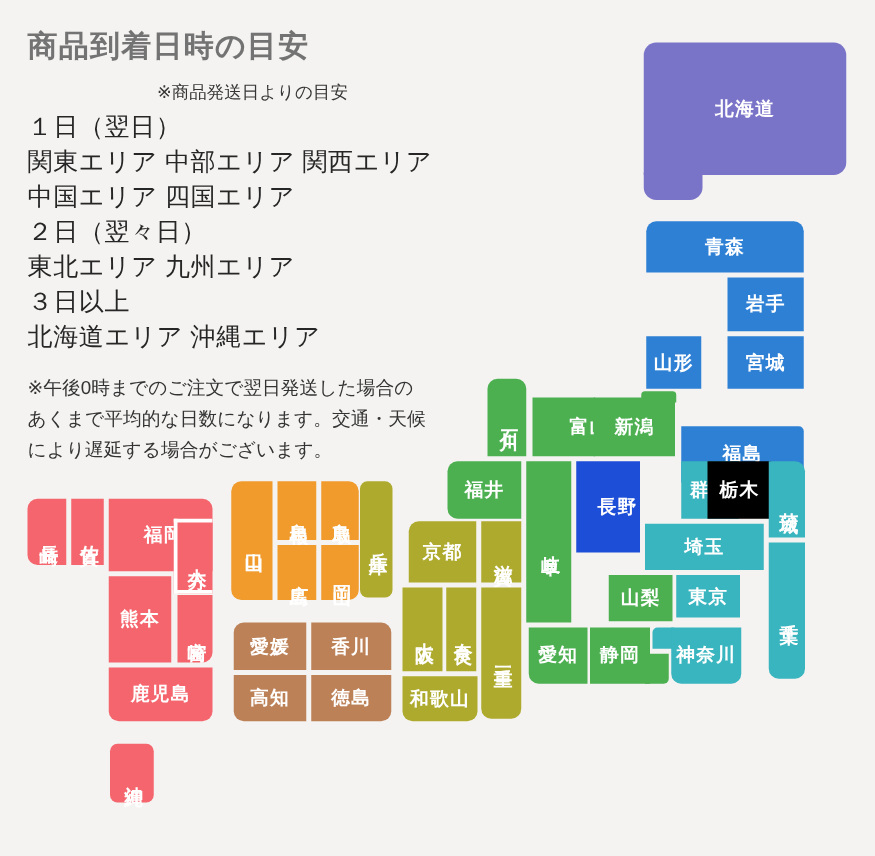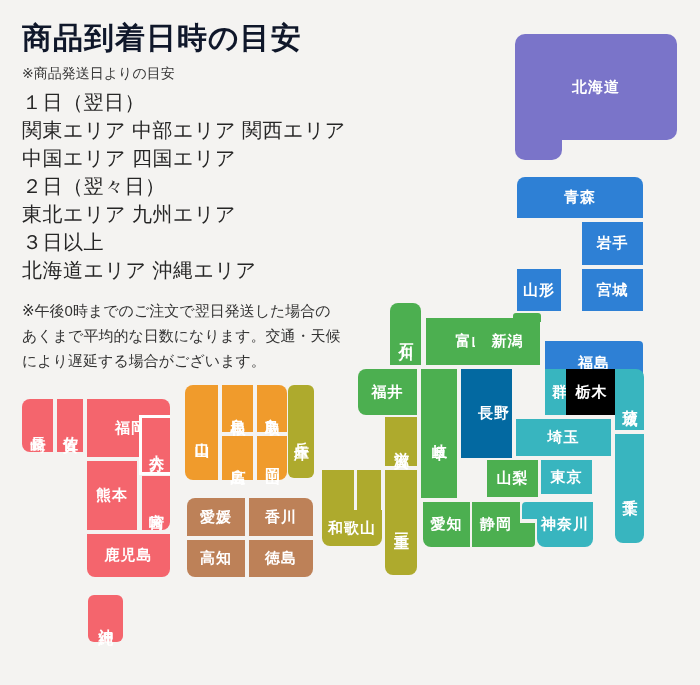--- a/index.html
+++ b/index.html
@@ -10,27 +10,27 @@
   .page{
     position:relative;
     width:700px;height:685px;
     background:#f4f3f1;
     overflow:hidden;
   }
   
   .text-block{position:absolute;left:22px;top:22px;width:360px;}
   .page-title{
     margin:0 0 10px 0;
-    font-size:30px;line-height:32px;
-    font-weight:bold;color:#0f172a;
+    font-size:24px;line-height:32px;
+    font-weight:bold;color:#737373;
     letter-spacing:1px;
   }
   .subtitle{
     margin:0 0 6px 0;
-    font-size:14px;line-height:18px;color:#363636;
+    font-size:14px;line-height:18px;color:#363636;text-align:center;
   }
   .legend-line{
     font-size:20px;line-height:28px;color:#262626;
     letter-spacing:0.5px;
     white-space:nowrap;
   }
   .footnote{position:absolute;left:22px;top:298px;width:345px;}
   .footnote p{
     margin:0;font-size:15px;line-height:25px;color:#333333;
   }
@@ -82,39 +82,40 @@
       <div class="pref" style="left: 582px; top: 222px; width: 61px; height: 43px; background: rgb(46, 128, 213); border-radius: 0px; font-family: Liberation Mono, monospace;">岩手</div>
       <div class="pref" style="left: 517px; top: 269px; width: 44px; height: 42px; background: rgb(46, 128, 213); border-radius: 0px;">山形</div>
       <div class="pref" style="left: 582px; top: 269px; width: 61px; height: 42px; background: rgb(46, 128, 213); border-radius: 0px;">宮城</div>
       <div class="pref" style="left: 545px; top: 301px; width: 98px; height: 45px; background: rgb(46, 128, 213); border-radius: 0px 4px 0px 0px; margin-top: 40px;">福島</div>
       <div class="pref v" style="left: 390px; top: 303px; width: 31px; height: 62px; background: rgb(76, 175, 80); border-radius: 8px 8px 0px 0px;">石川</div>
       <div class="pref" style="left: 426px; top: 318px; width: 50px; height: 47px; background: rgb(76, 175, 80); border-radius: 0px; padding-left: 41px;">富山</div>
       <div class="pref" style="left: 513px; top: 313px; width: 28px; height: 9px; background: rgb(76, 175, 80); border-radius: 3px 3px 0px 0px;"></div>
       <div class="pref" style="left: 475px; top: 318px; width: 65px; height: 47px; background: rgb(76, 175, 80); border-radius: 0px;">新潟</div>
       <div class="pref" style="left: 358px; top: 369px; width: 59px; height: 46px; background: rgb(76, 175, 80); border-radius: 8px 0px 0px 8px;">福井</div>
       <div class="pref v" style="left: 421px; top: 369px; width: 36px; height: 129px; background: rgb(76, 175, 80); border-radius: 0px;">岐阜</div>
-      <div class="pref" style="left: 461px; top: 369px; width: 51px; height: 89px; background: #0369a1; border-radius: 0px; padding-left: 15px;">長野</div>
+      <div class="pref" style="left: 461px; top: 369px; width: 51px; height: 73px; background: #1d4ed8; border-radius: 0px; padding-left: 15px;">長野</div>
       <div class="pref" style="left: 487px; top: 460px; width: 51px; height: 37px; background: rgb(76, 175, 80); border-radius: 0px;">山梨</div>
       <div class="pref" style="left: 423px; top: 502px; width: 47px; height: 45px; background: rgb(76, 175, 80); border-radius: 0px 0px 0px 8px;">愛知</div>
       <div class="pref" style="left: 472px; top: 502px; width: 48px; height: 45px; background: rgb(76, 175, 80); border-radius: 0px;">静岡</div>
       <div class="pref" style="left: 516px; top: 523px; width: 19px; height: 24px; background: rgb(76, 175, 80); border-radius: 0px 0px 4px;"></div>
       <div class="pref" style="left: 516px; top: 369px; width: 46px; height: 46px; background: rgb(56, 181, 191); border-radius: 0px; margin-left: 29px;">群馬</div>
       <div class="pref" style="left: 566px; top: 369px; width: 51px; height: 46px; background: #000000; border-radius: 0px;">栃木</div>
       <div class="pref v" style="left: 615px; top: 369px; width: 29px; height: 61px; background: rgb(56, 181, 191); border-radius: 0px 8px 0px 0px;">茨城</div>
       <div class="pref" style="left: 516px; top: 419px; width: 95px; height: 37px; background: rgb(56, 181, 191); border-radius: 0px;">埼玉</div>
       <div class="pref" style="left: 541px; top: 460px; width: 51px; height: 34px; background: rgb(56, 181, 191); border-radius: 0px;">東京</div>
       <div class="pref v" style="left: 615px; top: 434px; width: 29px; height: 109px; background: rgb(56, 181, 191); border-radius: 0px 0px 8px 8px;">千葉</div>
       <div class="pref" style="left: 522px; top: 502px; width: 17px; height: 17px; background: rgb(56, 181, 191); border-radius: 4px 0px 0px;"></div>
       <div class="pref" style="left: 537px; top: 502px; width: 56px; height: 45px; background: rgb(56, 181, 191); border-radius: 0px 0px 8px 8px;">神奈川</div>
       <div class="pref v" style="left: 288px; top: 385px; width: 26px; height: 93px; background: rgb(174, 170, 45); border-radius: 6px;">兵庫</div>
+      <div class="pref" style="left: 327px; top: 417px; width: 54px; height: 49px; background: rgb(174, 170, 45); border-radius: 8px 0px 0px;">京都</div>
       <div class="pref v" style="left: 385px; top: 417px; width: 32px; height: 49px; background: rgb(174, 170, 45); border-radius: 0px;">滋賀</div>
       <div class="pref v" style="left: 322px; top: 470px; width: 32px; height: 67px; background: rgb(174, 170, 45); border-radius: 0px;">大阪</div>
       <div class="pref v" style="left: 357px; top: 470px; width: 24px; height: 67px; background: rgb(174, 170, 45); border-radius: 0px;">奈良</div>
       <div class="pref v" style="left: 385px; top: 470px; width: 32px; height: 105px; background: rgb(174, 170, 45); border-radius: 0px 0px 8px 8px;">三重</div>
-      <div class="pref" style="left: 322px; top: 510px; width: 60px; height: 36px; background: rgb(174, 170, 45); border-radius: 0px 0px 8px 8px;">和歌山</div>
+      <div class="pref" style="left: 322px; top: 541px; width: 60px; height: 36px; background: rgb(174, 170, 45); border-radius: 0px 0px 8px 8px;">和歌山</div>
       <div class="pref v" style="left: 185px; top: 385px; width: 33px; height: 95px; background: rgb(240, 155, 44); border-radius: 8px 0px 0px 8px;">山口</div>
       <div class="pref v" style="left: 222px; top: 385px; width: 31px; height: 47px; background: rgb(240, 155, 44); border-radius: 0px;">島根</div>
       <div class="pref v" style="left: 257px; top: 385px; width: 30px; height: 47px; background: rgb(240, 155, 44); border-radius: 0px 8px 0px 0px;">鳥取</div>
       <div class="pref v" style="left: 222px; top: 436px; width: 31px; height: 44px; background: rgb(240, 155, 44); border-radius: 0px;">広島</div>
       <div class="pref v" style="left: 257px; top: 436px; width: 30px; height: 44px; background: rgb(240, 155, 44); border-radius: 0px 0px 8px;">岡山</div>
       <div class="pref" style="left: 187px; top: 498px; width: 58px; height: 38px; background: rgb(189, 129, 88); border-radius: 8px 0px 0px;">愛媛</div>
       <div class="pref" style="left: 187px; top: 540px; width: 58px; height: 37px; background: rgb(189, 129, 88); border-radius: 0px 0px 0px 8px;">高知</div>
       <div class="pref" style="left: 249px; top: 498px; width: 64px; height: 38px; background: rgb(189, 129, 88); border-radius: 0px 8px 0px 0px;">香川</div>
       <div class="pref" style="left: 249px; top: 540px; width: 64px; height: 37px; background: rgb(189, 129, 88); border-radius: 0px 0px 8px;">徳島</div>
       <div class="pref v" style="left: 22px; top: 399px; width: 31px; height: 53px; background: rgb(244, 101, 109); border-radius: 8px 0px 0px 8px;">長崎</div>

